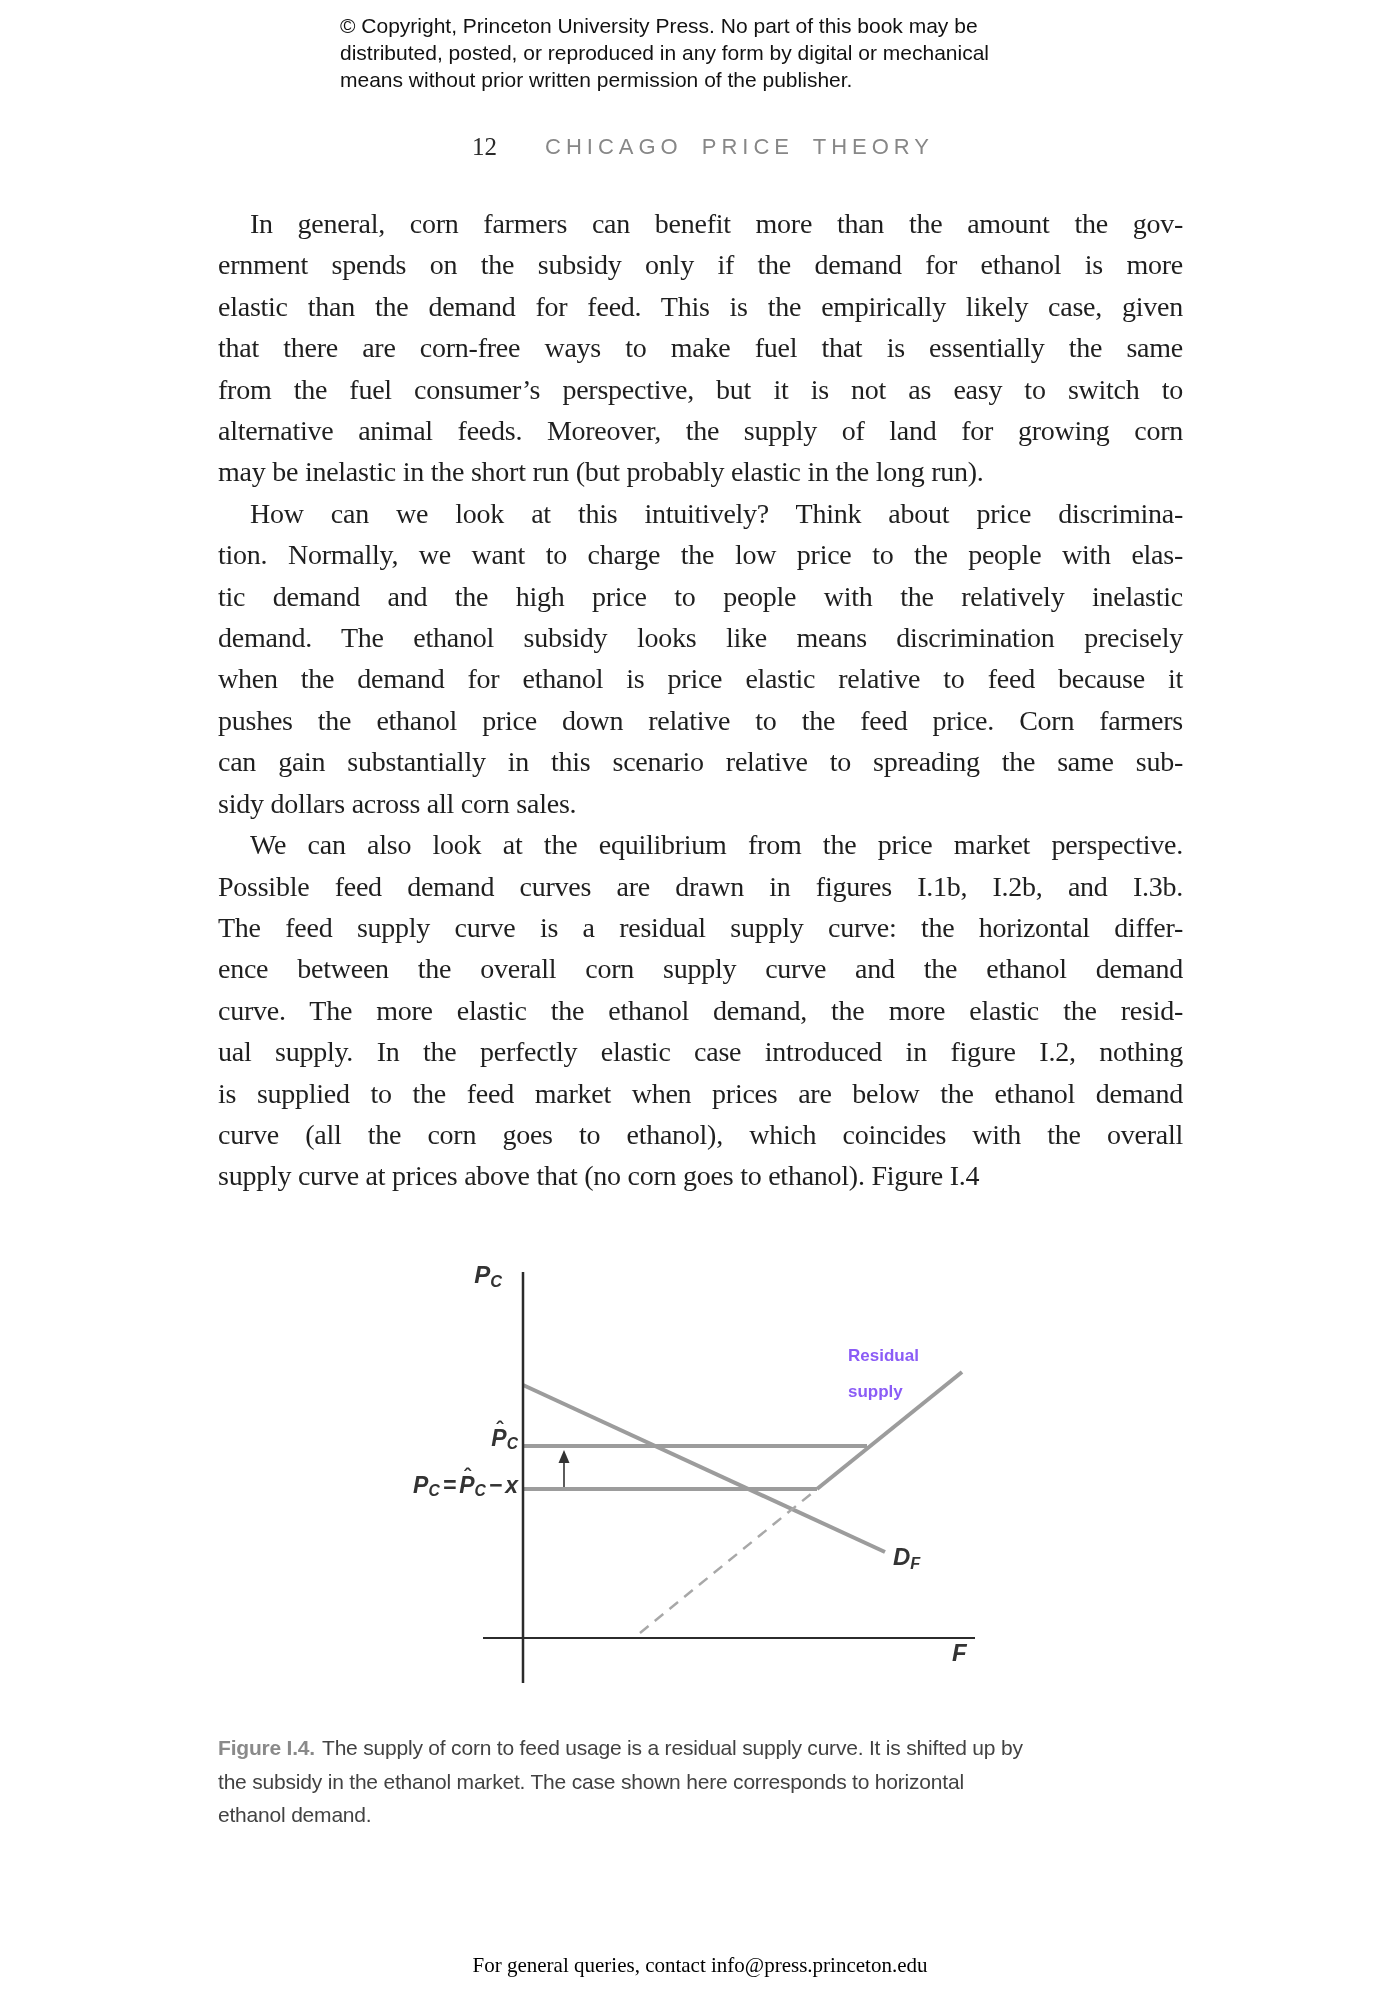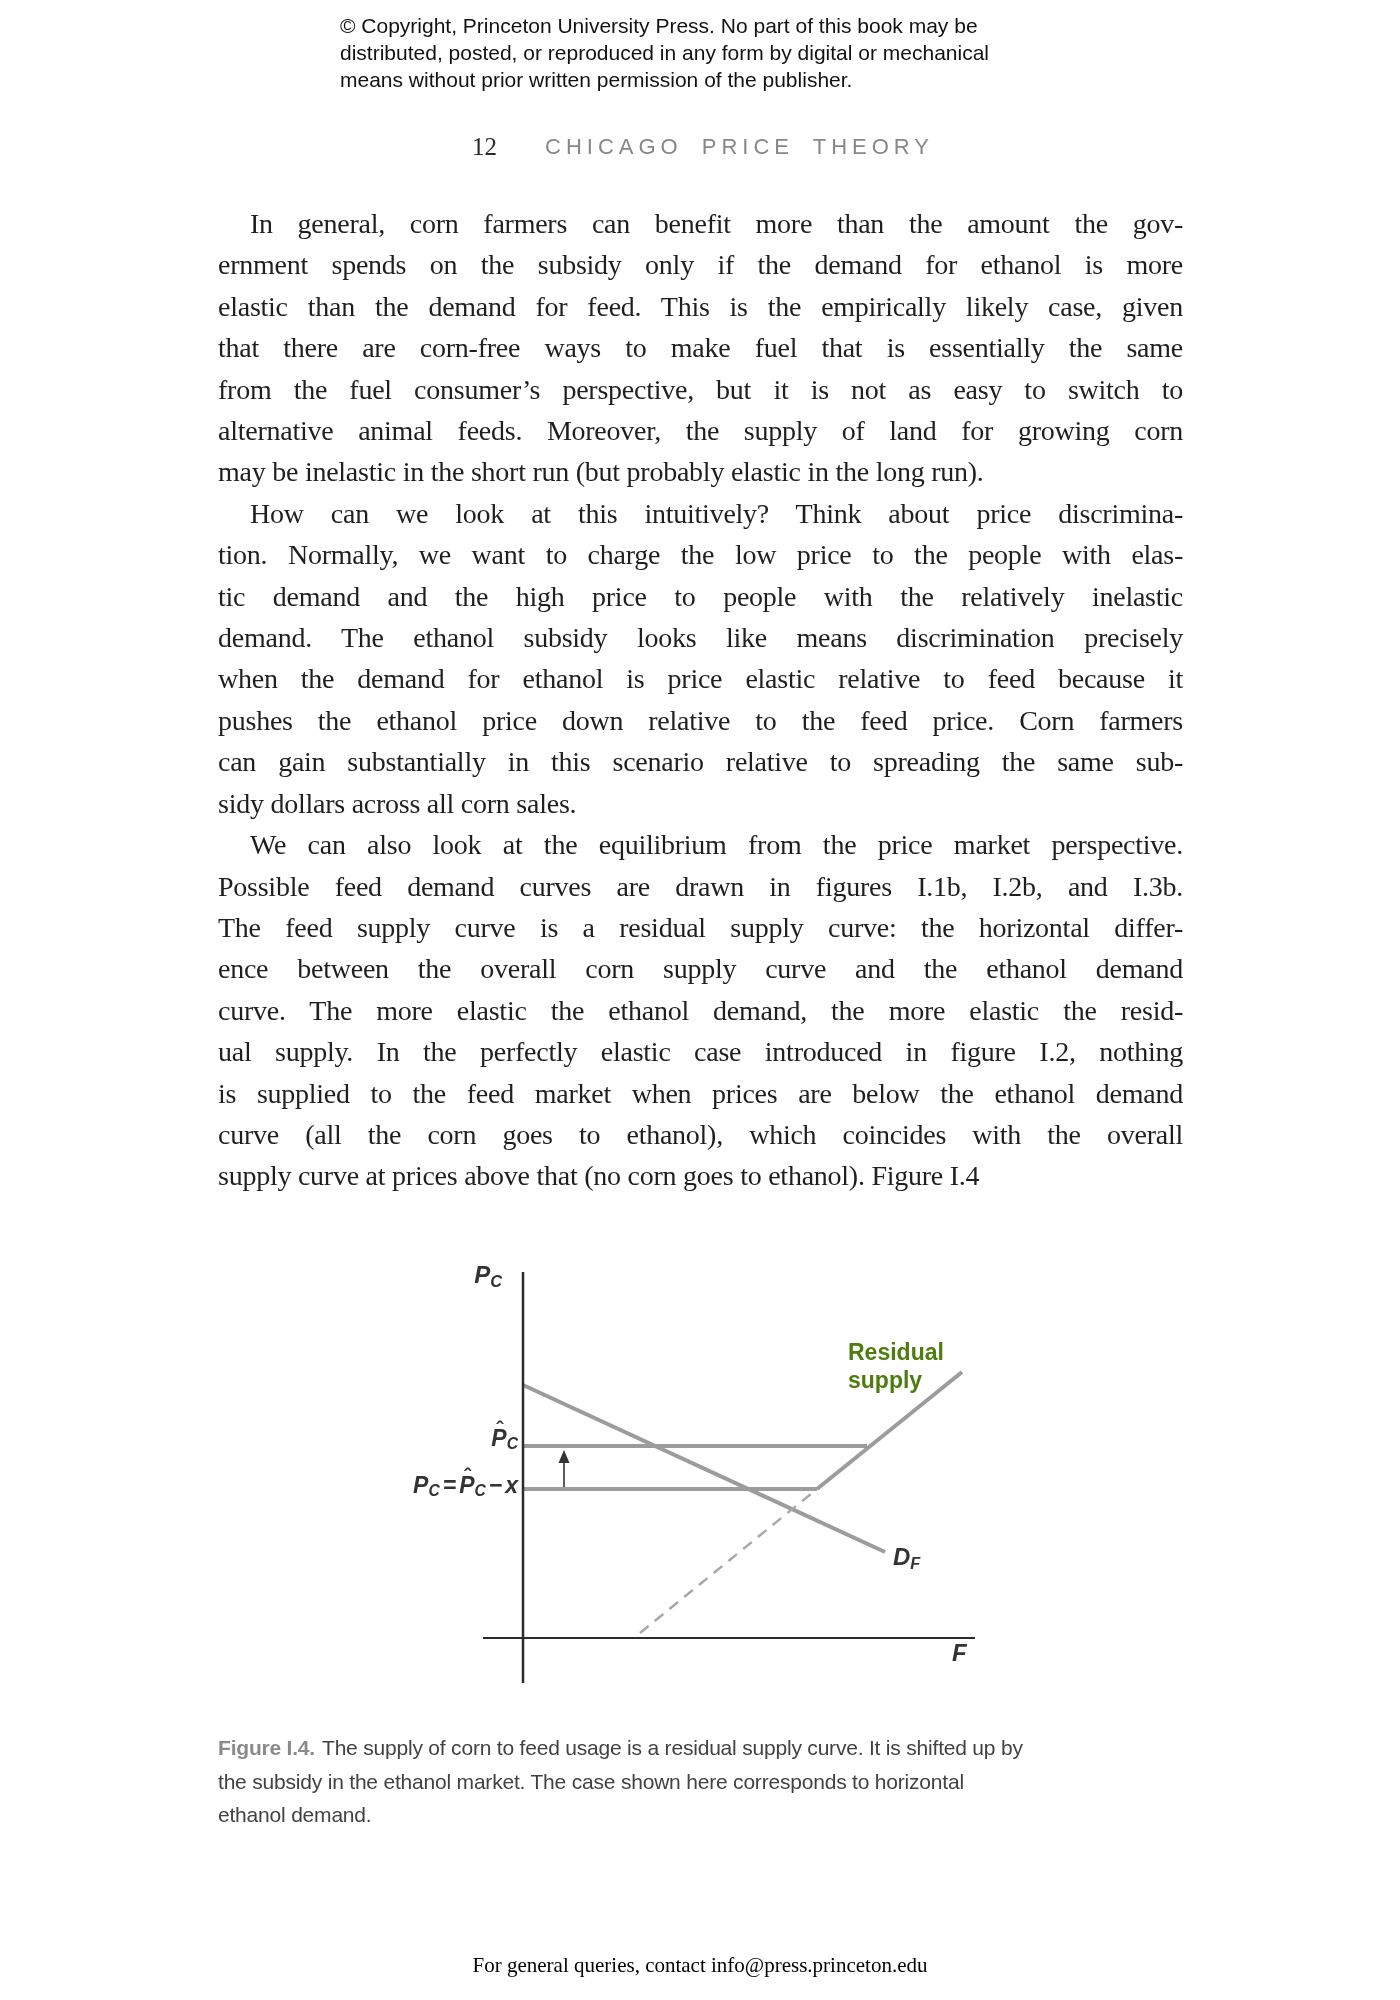--- a/index.html
+++ b/index.html
@@ -44,21 +44,21 @@
   .math { font-style:italic; }
   .msub { font-size:0.68em; vertical-align:-0.22em; }
   .phat { position:relative; display:inline-block; }
   .hat {
     position:absolute; left:54%; top:-0.40em; transform:translateX(-50%);
     font-style:normal; font-size:0.9em;
   }
   .lab-pc      { left:450px; top:1262px; width:52px; text-align:right; }
   .lab-phat    { left:450px; top:1426px; width:68px; text-align:right; font-size:23px; }
   .lab-priceeq { left:398px; top:1473px; width:120px; text-align:right; font-size:23px; }
-  .lab-ressup  { left:848px; top:1338px; width:104px; font-size:23px; line-height:28px; font-style:normal; color:#4d7c0f; }
+  .lab-ressup  { left:848px; top:1338px; width:104px; font-size:17px; line-height:36px; font-style:normal; color:#8b5cf6; }
   .lab-df      { left:893px; top:1544px;text-align:center; }
   .lab-f       { left:952px; top:1640px; }
   .eqgap { padding:0 3px; }
 
   
   .caption {
     position:absolute; left:218px; top:1731px; width:985px;
     font-family:"Liberation Sans", sans-serif;
     font-size:21px; line-height:33.5px; color:#424242; letter-spacing:-0.2px;
   }

